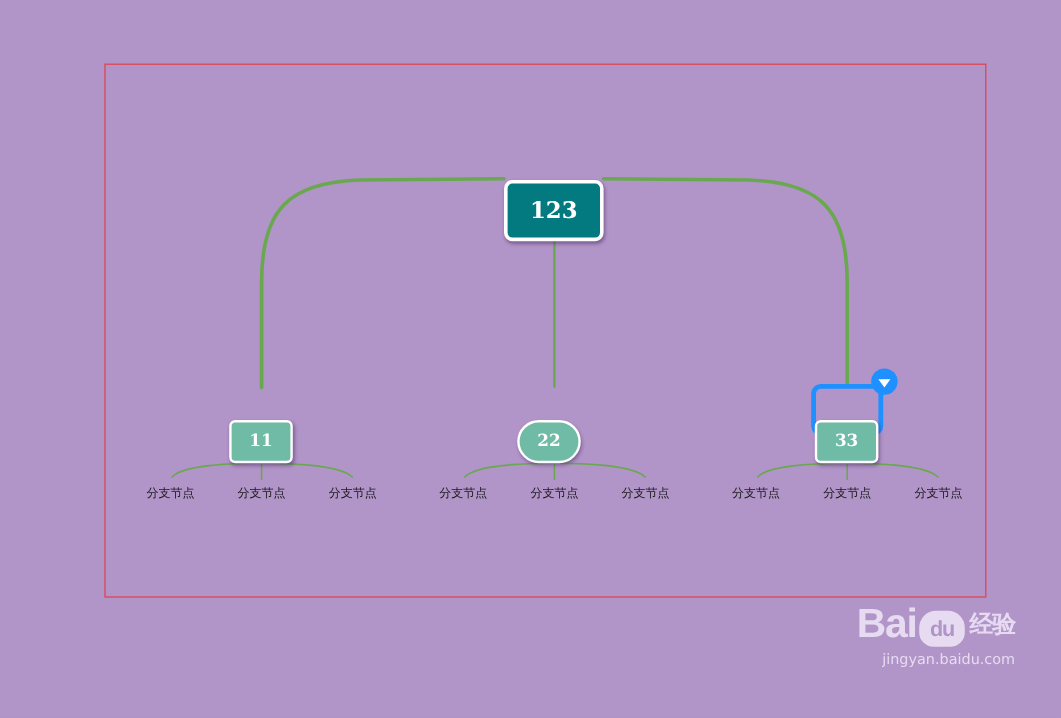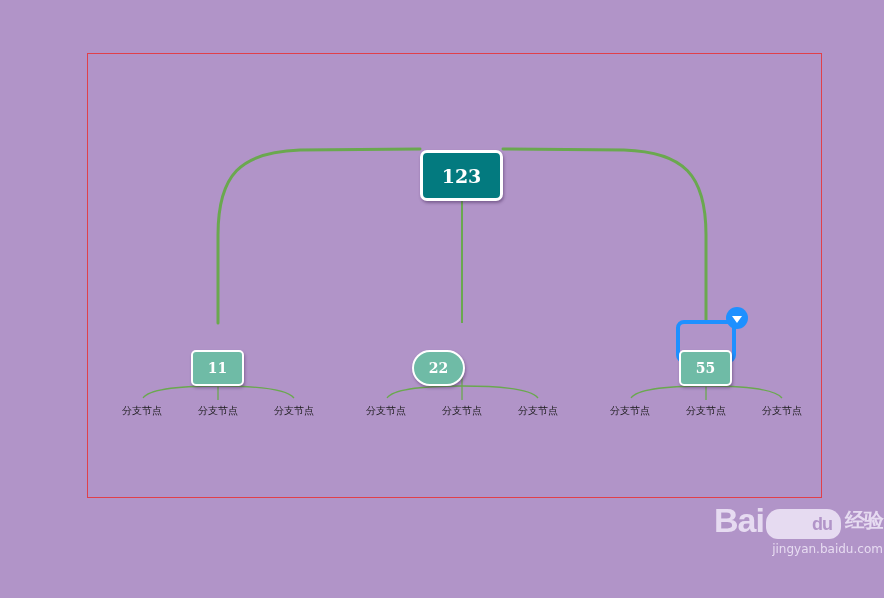--- a/index.html
+++ b/index.html
@@ -38,21 +38,21 @@
   .child-node {
     width: 53px; height: 36px;
     background: #6fbba6;
     border: 2px solid #ffffff;
     border-radius: 5px;
     font-size: 14px;
     box-shadow: 1px 2px 3px rgba(60,30,80,0.4);
     justify-content: center;
   }
   .child-node.n1 { left: 191px; top: 323px; }
-  .child-node.n2 { left: 412px; top: 323px; border-radius: 18px; }
+  .child-node.n2 { left: 431px; top: 323px; border-radius: 18px; }
   .child-node.n3 { left: 679px; top: 323px; }
   .selected-ring {
     position: absolute;
     left: 676px; top: 320px; width: 60px; height: 43px;
     border: 4px solid #1e90ff;
     border-radius: 8px;
     box-sizing: border-box;
   }
   .selected-notch {
     position: absolute;
@@ -103,21 +103,20 @@
   .wm-paw {
     display: inline-flex; align-items: center; justify-content: center;
     width: 38px; height: 30px;
     border-radius: 14px 14px 12px 12px;
     background: rgba(240,232,248,0.85);
     color: #b194c8;
     font-size: 18px;
     margin: 0 2px;
     position: relative;
     top: 4px;
-    padding-left: 37px;
   }
   .wm-cn { font-size: 20px; margin-left: 2px; font-family: "DejaVu Sans", sans-serif; font-weight: bold; }
   .wm-url {
     font-family: "DejaVu Sans", sans-serif;
     font-size: 12px;
     margin-top: 2px;
     margin-left: 2px;
     text-align: right;
   }
 </style>
@@ -151,21 +150,21 @@
 <div class="node child-node n1">
   <span>11</span>
 </div>
 <div class="node child-node n2">
   <span>22</span>
 </div>
 
 <div class="selected-ring"></div>
 <div class="selected-notch"></div>
 <div class="node child-node n3">
-  <span>55</span>
+  <span>33</span>
 </div>
 <div class="collapse-toggle">
   <span class="tri"></span>
 </div>
 
 <span class="leaf" style="left:142px">分支节点</span>
 <span class="leaf" style="left:218px">分支节点</span>
 <span class="leaf" style="left:294px">分支节点</span>
 
 <span class="leaf" style="left:386px">分支节点</span>

